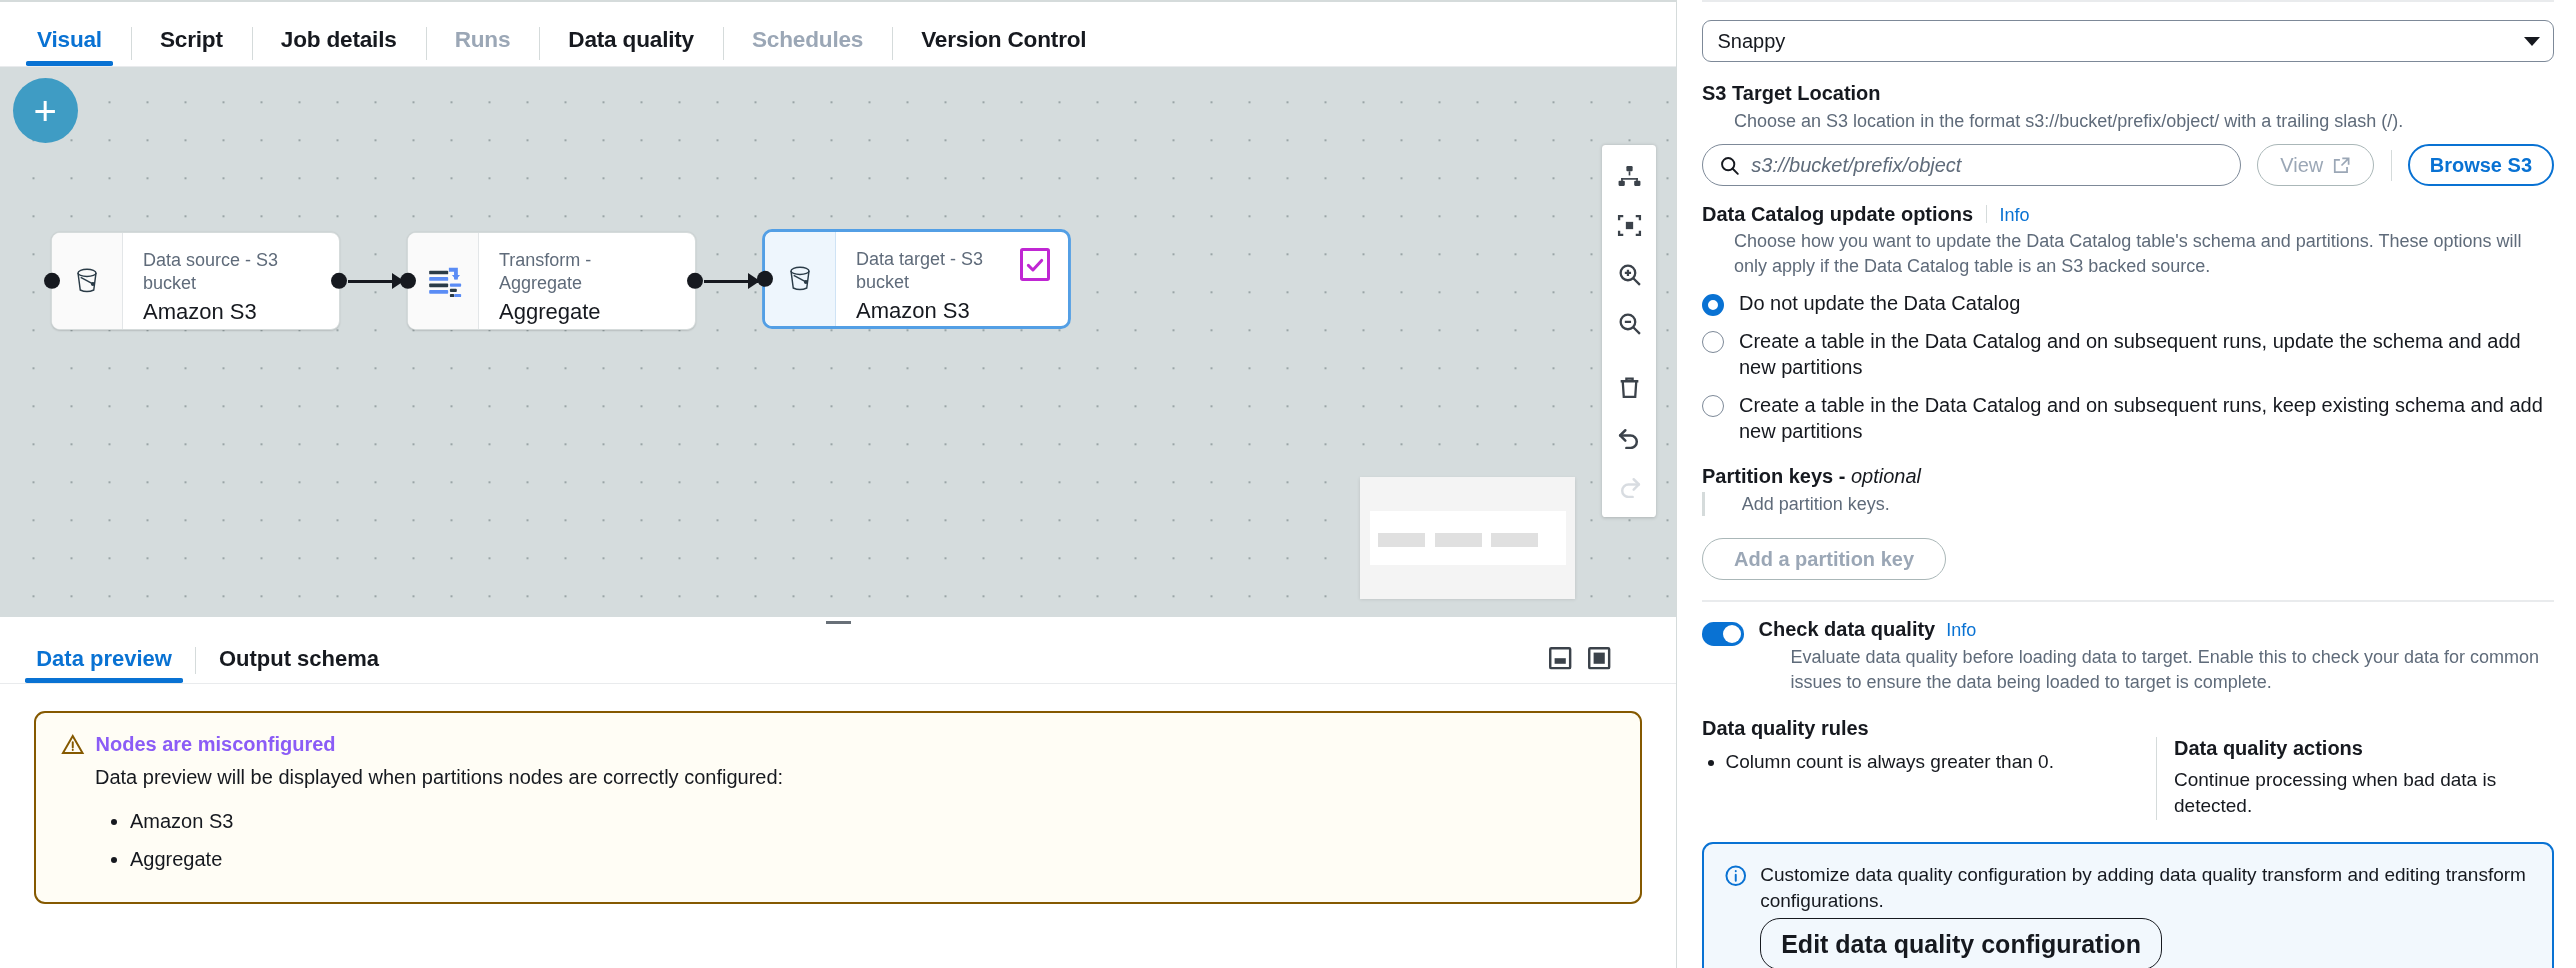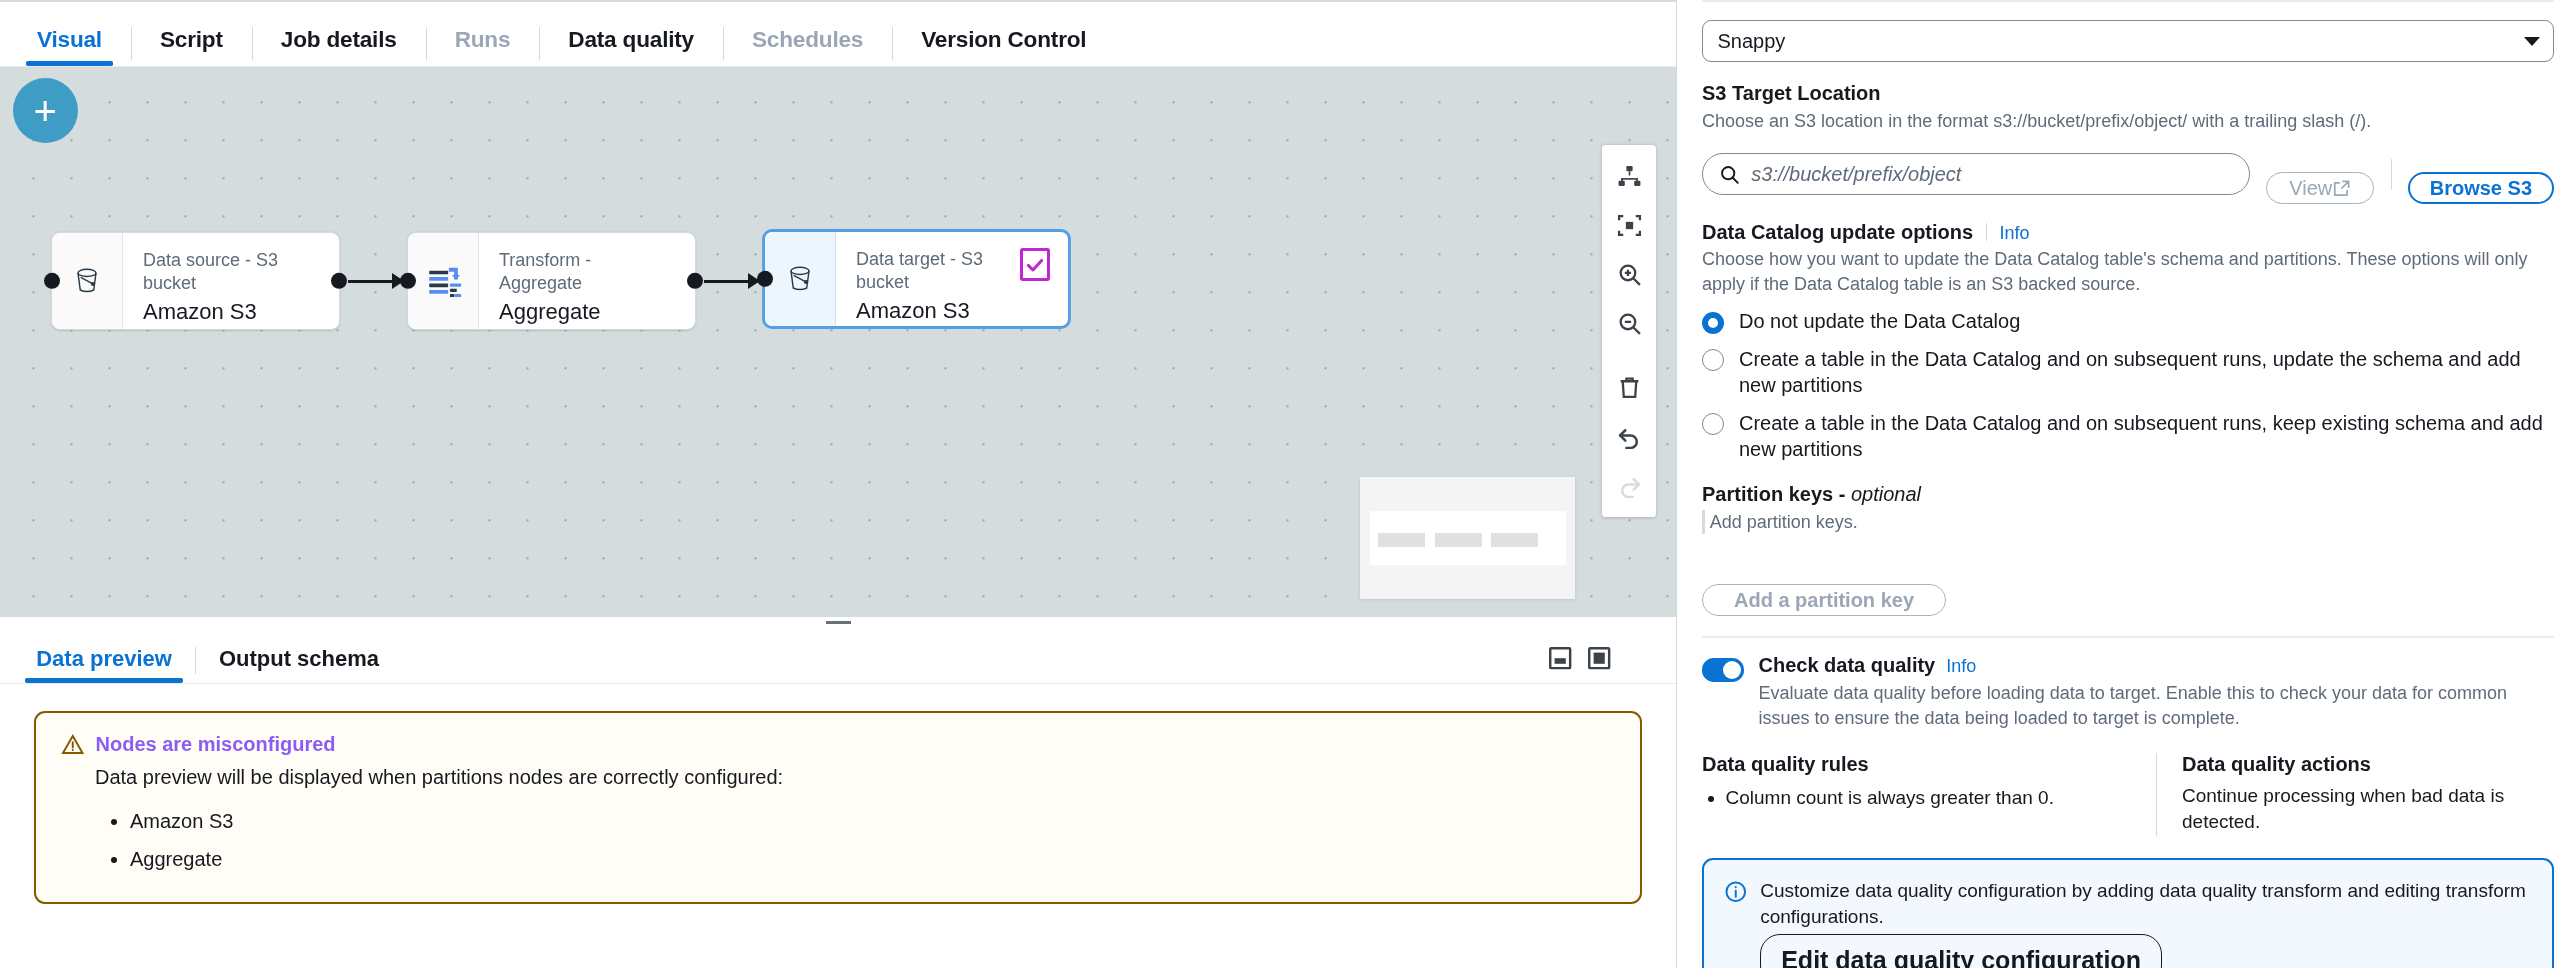--- a/index.html
+++ b/index.html
@@ -78,35 +78,35 @@
   .alert-warn .hd { display:flex; align-items:flex-start; gap: 11px; }
   .alert-warn .hd b { font-size: 20px; font-weight: 700; color:#8b5cf6; }
   .alert-warn p { font-size: 20px; color:#16191f; margin: 7.2px 0 0 34px; line-height:1.3; }
   .alert-warn ul { margin: 12.7px 0 0 69px; }
   .alert-warn li { font-size: 20px; color:#16191f; line-height: 1.9; }
 
   
   .right-pane { width: 899px; height: 969px; background:#fff; padding: 0 22px 0 25px; position: relative; overflow: hidden; }
   .rp-top-rule { position:absolute; left: 25px; right: 22px; top: 0; height: 1.8px; background:#e9ebed; }
   .field-label { font-size: 20px; font-weight: 700; color:#16191f; }
-  .field-desc { font-size: 18px; color:#5f6b7a; line-height: 1.38; margin-top: 3.6px; }
+  .field-desc { font-size: 18px; color:#5f6b7a; line-height: 1.38; margin-top: 3.6px; margin-left: 32px; }
   .info-link { font-size: 18px; color:#0972d3; font-weight: 400; cursor:pointer; }
   .lbl-row { display:flex; align-items:baseline; gap: 12.7px; }
   .lbl-row .divider { width:0.9px; height: 18px; background:#d5dbdb; align-self:center; }
 
   .select-box { margin-top: 9px; height: 42px; border: 1.8px solid #7d8998; border-radius: 9px; display:flex; align-items:center; padding: 0 12.7px 0 14.5px; font-size: 20px; color:#16191f; cursor:pointer; background:#fff; }
   .select-box .val { flex:1; }
   .select-box .chev { width: 0; height: 0; border-left: 8.1px solid transparent; border-right: 8.1px solid transparent; border-top: 9px solid #16191f; }
 
   .search-row { display:flex; align-items:center; gap: 16.3px; margin-top: 11px; }
   .search-input { flex: 1; max-width: 597px; height: 42px; border: 1.8px solid #7d8998; border-radius: 22px; display:flex; align-items:center; padding: 0 16.3px; gap: 11px; background:#fff; }
   .search-input svg { width: 21px; height: 21px; flex: none; }
   .search-input input { border:none; outline:none; flex:1; font-size: 20px; font-family:inherit; background:transparent; color:#16191f; }
   .search-input input::placeholder { color:#5f6b7a; font-style: italic; }
-  .btn { height: 32px; border-radius: 22px; font-size: 20px; font-family:inherit; cursor:pointer; display:flex; align-items:center; justify-content:center; gap: 0; padding: 0 22px; background:#fff;margin-top:28px; }
+  .btn { height: 42px; border-radius: 22px; font-size: 20px; font-family:inherit; cursor:pointer; display:flex; align-items:center; justify-content:center; gap: 9px; padding: 0 22px; background:#fff; }
   .btn-view { border: 1.8px solid #aab7b8; color:#9ba7b6; cursor:default; }
   .btn-view svg { width: 19px; height: 19px; }
   .btn-primary-out { border: 2.7px solid #0972d3; color:#0972d3; font-weight: 700; padding: 0 20px; }
   .vdiv { width: 0.9px; height: 31px; background:#d5dbdb; }
 
   .radio-row { display:flex; align-items:flex-start; gap: 15px; margin-top: 11px; }
   .radio { width: 22px; height: 22px; border-radius: 50%; border: 1.8px solid #7d8998; flex:none; margin-top: 3.6px; background:#fff; cursor:pointer; }
   .radio.on { border: 6.3px solid #0972d3; background:#fff; }
   .radio-label { font-size: 20px; color:#16191f; line-height: 1.33; }
 
@@ -117,21 +117,21 @@
   .btn-disabled { border: 1.8px solid #aab7b8; color:#9ba7b6; cursor:default; font-weight:700; }
 
   .hr { height: 1.8px; background:#e9ebed; margin: 20px 0 0 0; }
 
   .toggle-row { display:flex; align-items:flex-start; gap: 14.5px; margin-top: 16.3px; }
   .toggle { width: 42px; height: 23.5px; border-radius: 11.8px; background:#0972d3; position:relative; flex:none; margin-top: 3.6px; cursor:pointer; }
   .toggle .knob { position:absolute; right: 2.7px; top: 2.7px; width: 18px; height: 18px; border-radius: 50%; background:#fff; }
 
   .dq-cols { display:flex; margin-top: 22px; }
   .dq-col { flex: 1; padding-right: 20px; }
-  .dq-col.second { border-left: 0.9px solid #d5dbdb; padding-left: 25px; flex: 0 0 398px; }
+  .dq-col.second { border-left: 0.9px solid #d5dbdb; padding-left: 17px; flex: 0 0 398px; margin-top: 20px; }
   .dq-h { font-size: 20px; font-weight: 700; color:#16191f; }
   .dq-col ul { margin: 9px 0 0 23.5px; }
   .dq-col li { font-size: 19px; color:#16191f; line-height:1.4; }
   .dq-col p { font-size: 19px; color:#16191f; line-height:1.4; margin-top: 7.2px; }
 
   .alert-info { margin-top: 22px; border: 2.7px solid #0972d3; background:#f2f8fd; border-radius: 11px; padding: 18px 22px 22px 20px; display:flex; gap: 12.7px; }
   .alert-info .ii { width: 23.5px; height: 23.5px; flex:none; margin-top: 1.8px; }
   .alert-info p { font-size: 19px; color:#16191f; line-height: 1.35; }
   .btn-edit-dq { margin-top: 5px; height: 52px; border: 1.8px solid #16191f; border-radius: 20px; background:#f2f8fd; font-size: 25px; font-weight: 700; color:#16191f; font-family:inherit; padding: 0 20px; cursor:pointer; }
 </style>

